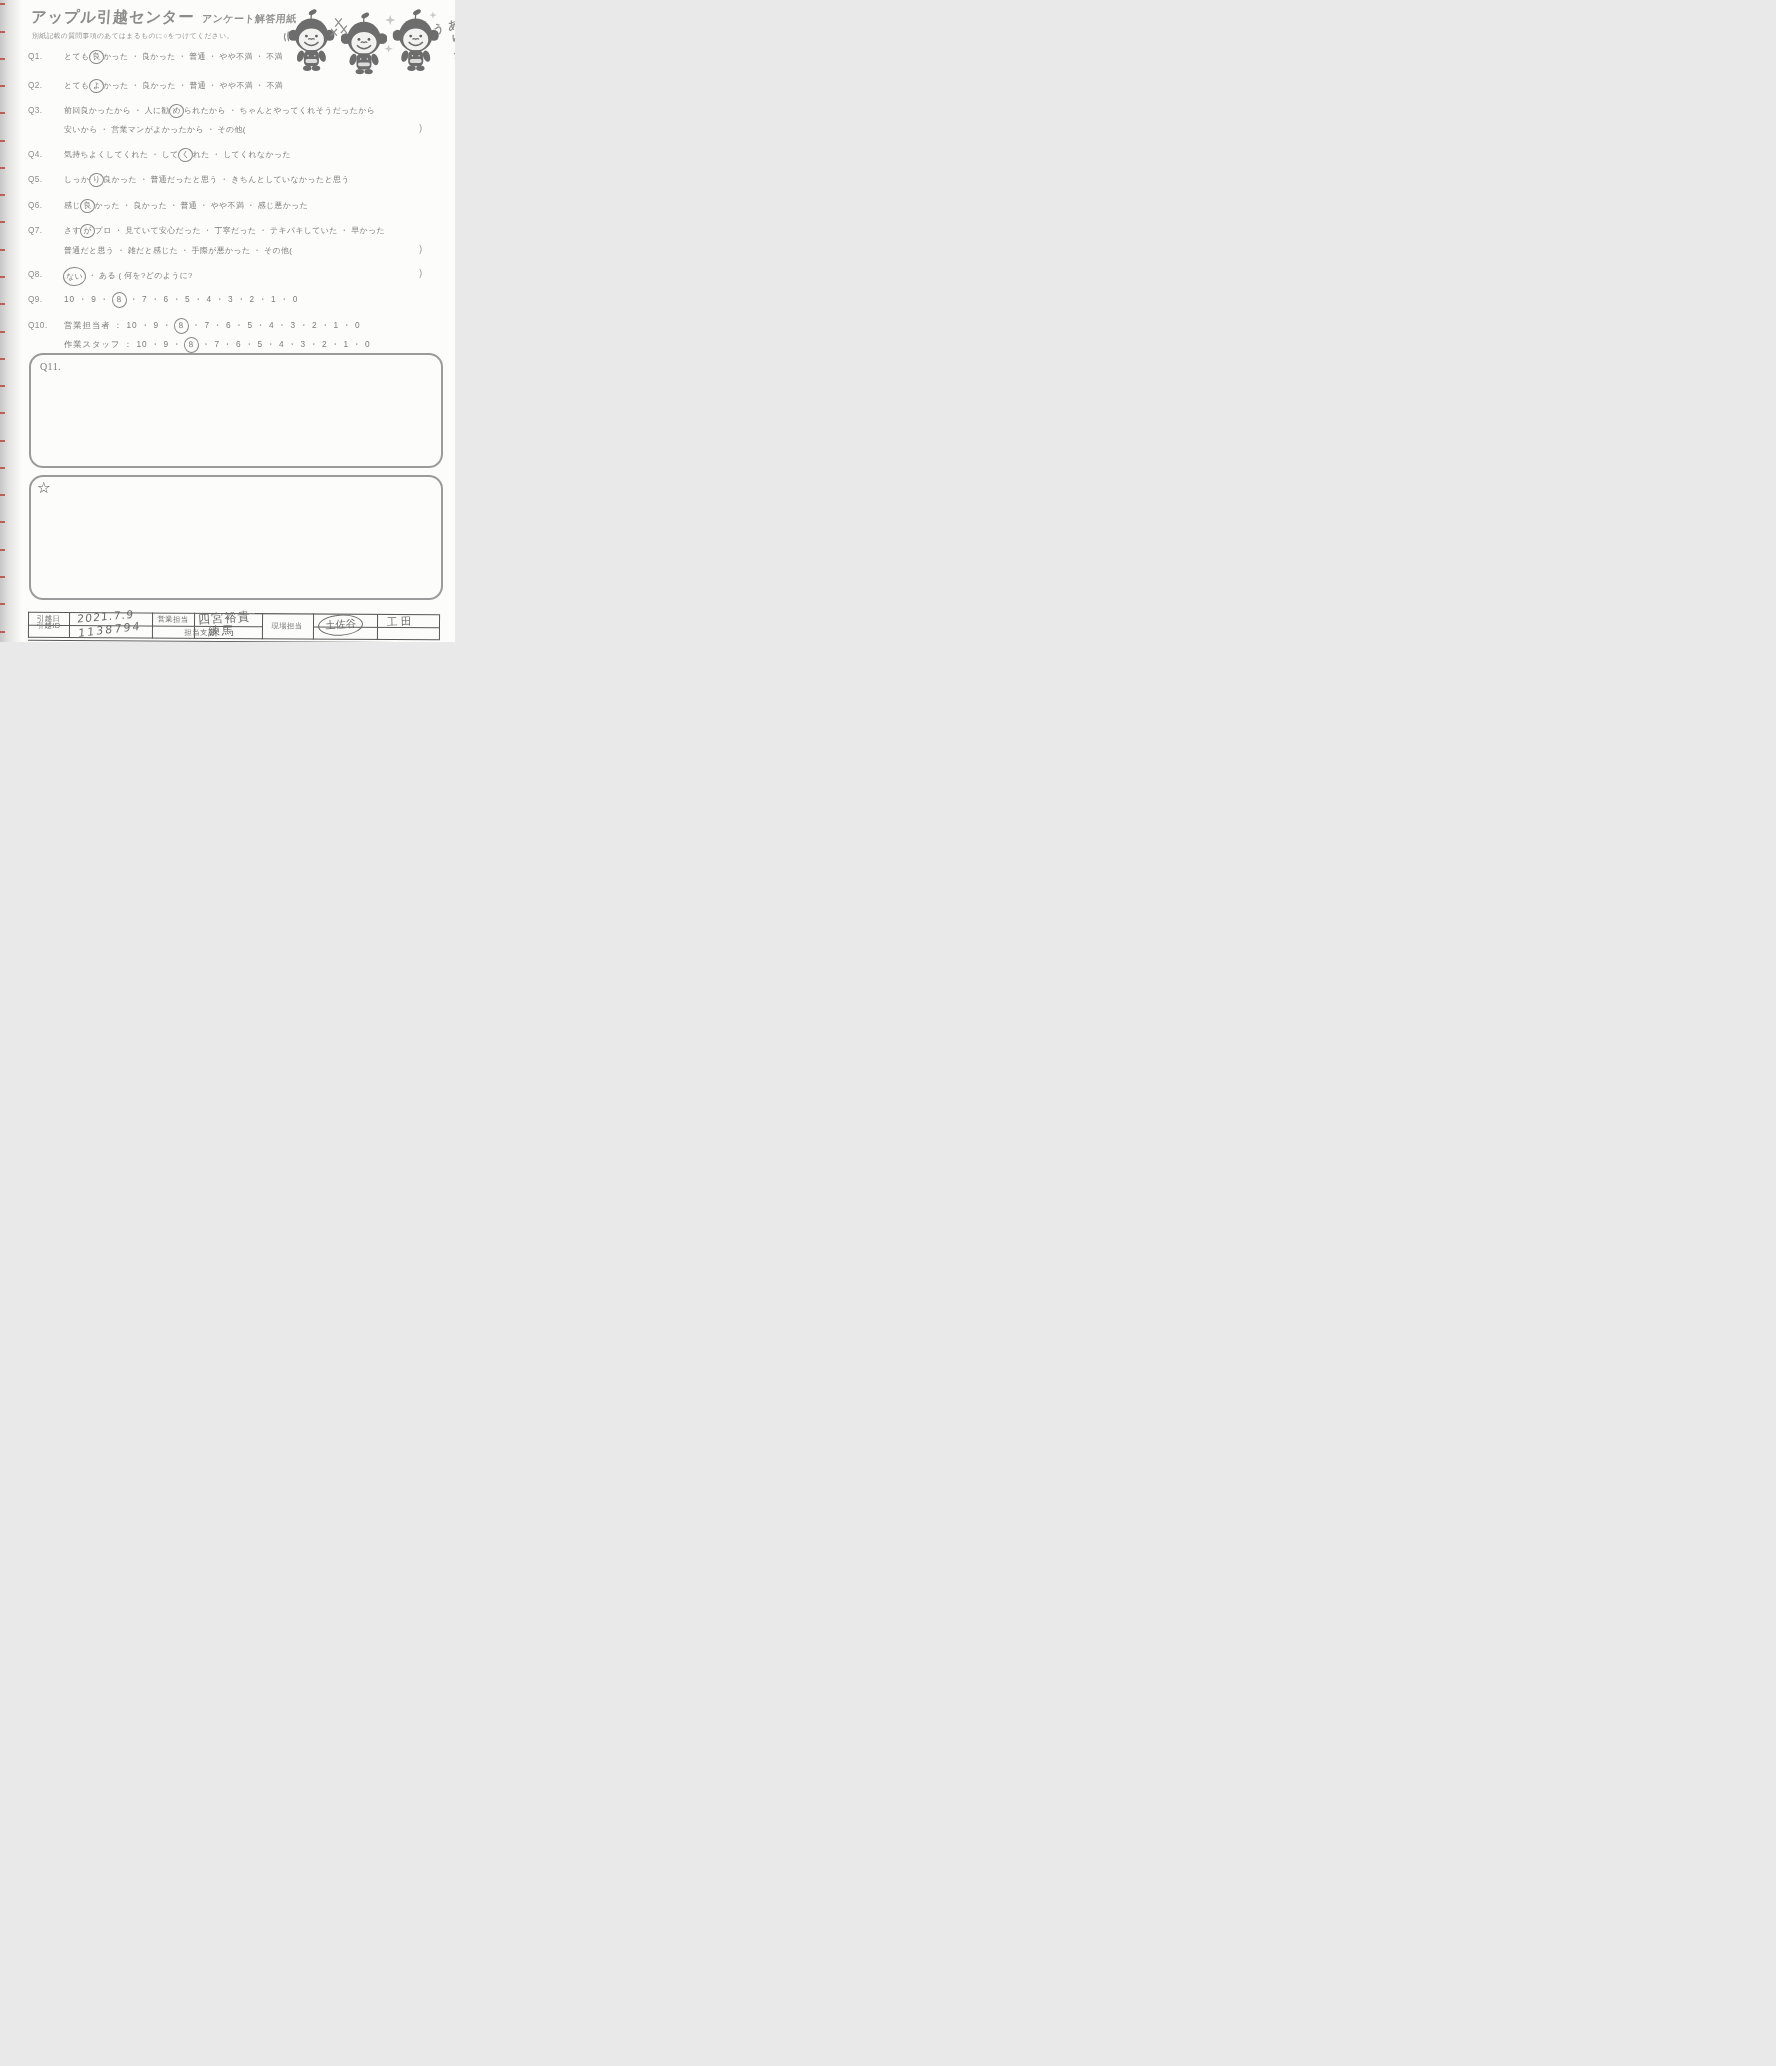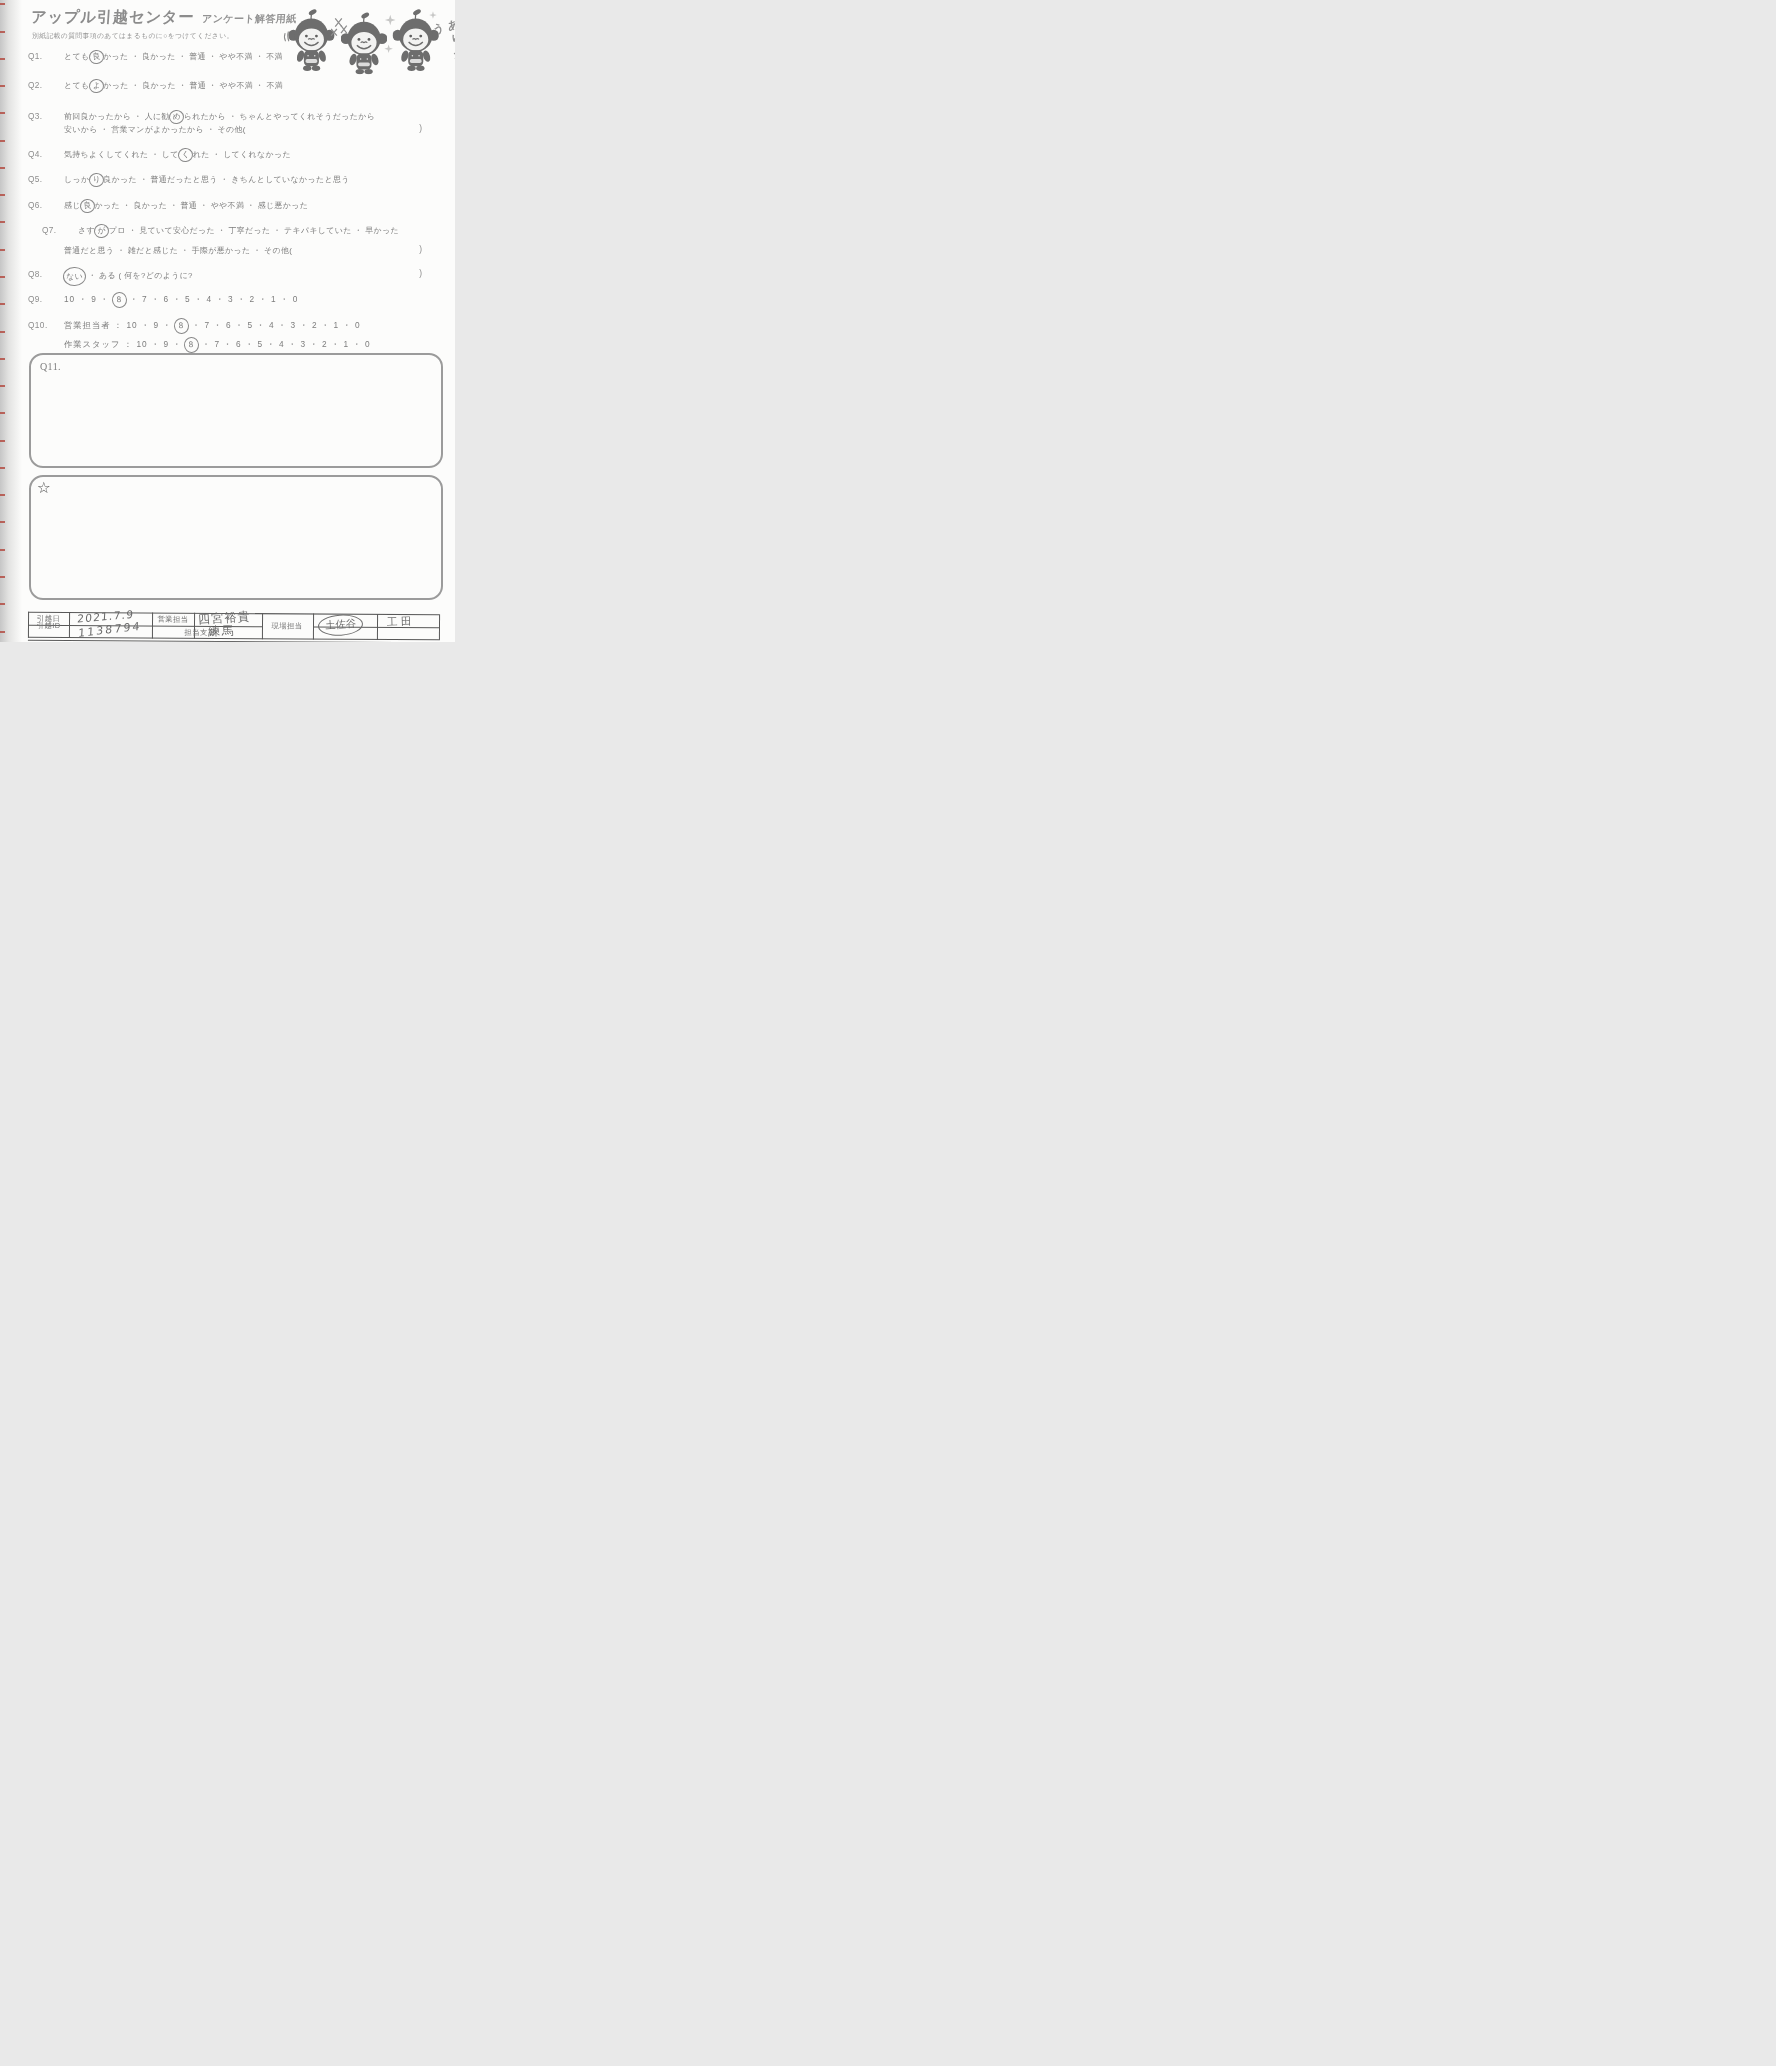--- a/index.html
+++ b/index.html
@@ -121,41 +121,41 @@
 
   <div id="questions">
       <div class="q-line" style="top: 51px;">
         <span class="q-label">Q1.</span>
         <span class="q-text"><span>とても</span><span class="circ">良</span><span>かった ・ 良かった ・ 普通 ・ やや不満 ・ 不満</span></span>
       </div>
       <div class="q-line" style="top: 80px; text-align: right;">
         <span class="q-label">Q2.</span>
         <span class="q-text"><span>とても</span><span class="circ">よ</span><span>かった ・ 良かった ・ 普通 ・ やや不満 ・ 不満</span></span>
       </div>
-      <div class="q-line" style="top: 111px;">
+      <div class="q-line" style="top: 105px;">
         <span class="q-label">Q3.</span>
         <span class="q-text"><span>前回良かったから ・ 人に勧</span><span class="circ">め</span><span>られたから ・ ちゃんとやってくれそうだったから</span></span>
       </div>
       <div class="q-line" style="top: 124px;">
         <span class="q-text"><span>安いから ・ 営業マンがよかったから ・ その他(</span></span>
         <span class="close-paren" style="right: 33px;">)</span>
       </div>
       <div class="q-line" style="top: 149px;">
         <span class="q-label">Q4.</span>
         <span class="q-text"><span>気持ちよくしてくれた ・ して</span><span class="circ">く</span><span>れた ・ してくれなかった</span></span>
       </div>
       <div class="q-line" style="top: 174px;">
         <span class="q-label">Q5.</span>
         <span class="q-text"><span>しっか</span><span class="circ">り</span><span>良かった ・ 普通だったと思う ・ きちんとしていなかったと思う</span></span>
       </div>
       <div class="q-line" style="top: 200px;">
         <span class="q-label">Q6.</span>
         <span class="q-text"><span>感じ</span><span class="circ">良</span><span>かった ・ 良かった ・ 普通 ・ やや不満 ・ 感じ悪かった</span></span>
       </div>
-      <div class="q-line" style="top: 225px; margin-left: 14px;">
+      <div class="q-line" style="top: 225px;">
         <span class="q-label">Q7.</span>
         <span class="q-text"><span>さす</span><span class="circ">が</span><span>プロ ・ 見ていて安心だった ・ 丁寧だった ・ テキパキしていた ・ 早かった</span></span>
       </div>
       <div class="q-line" style="top: 245px;">
         <span class="q-text"><span>普通だと思う ・ 雑だと感じた ・ 手際が悪かった ・ その他(</span></span>
         <span class="close-paren" style="right: 33px;">)</span>
       </div>
       <div class="q-line" style="top: 269px;">
         <span class="q-label">Q8.</span>
         <span class="q-text"><span class="circ tall">ない</span><span> ・ ある ( 何を?どのように?</span></span>

